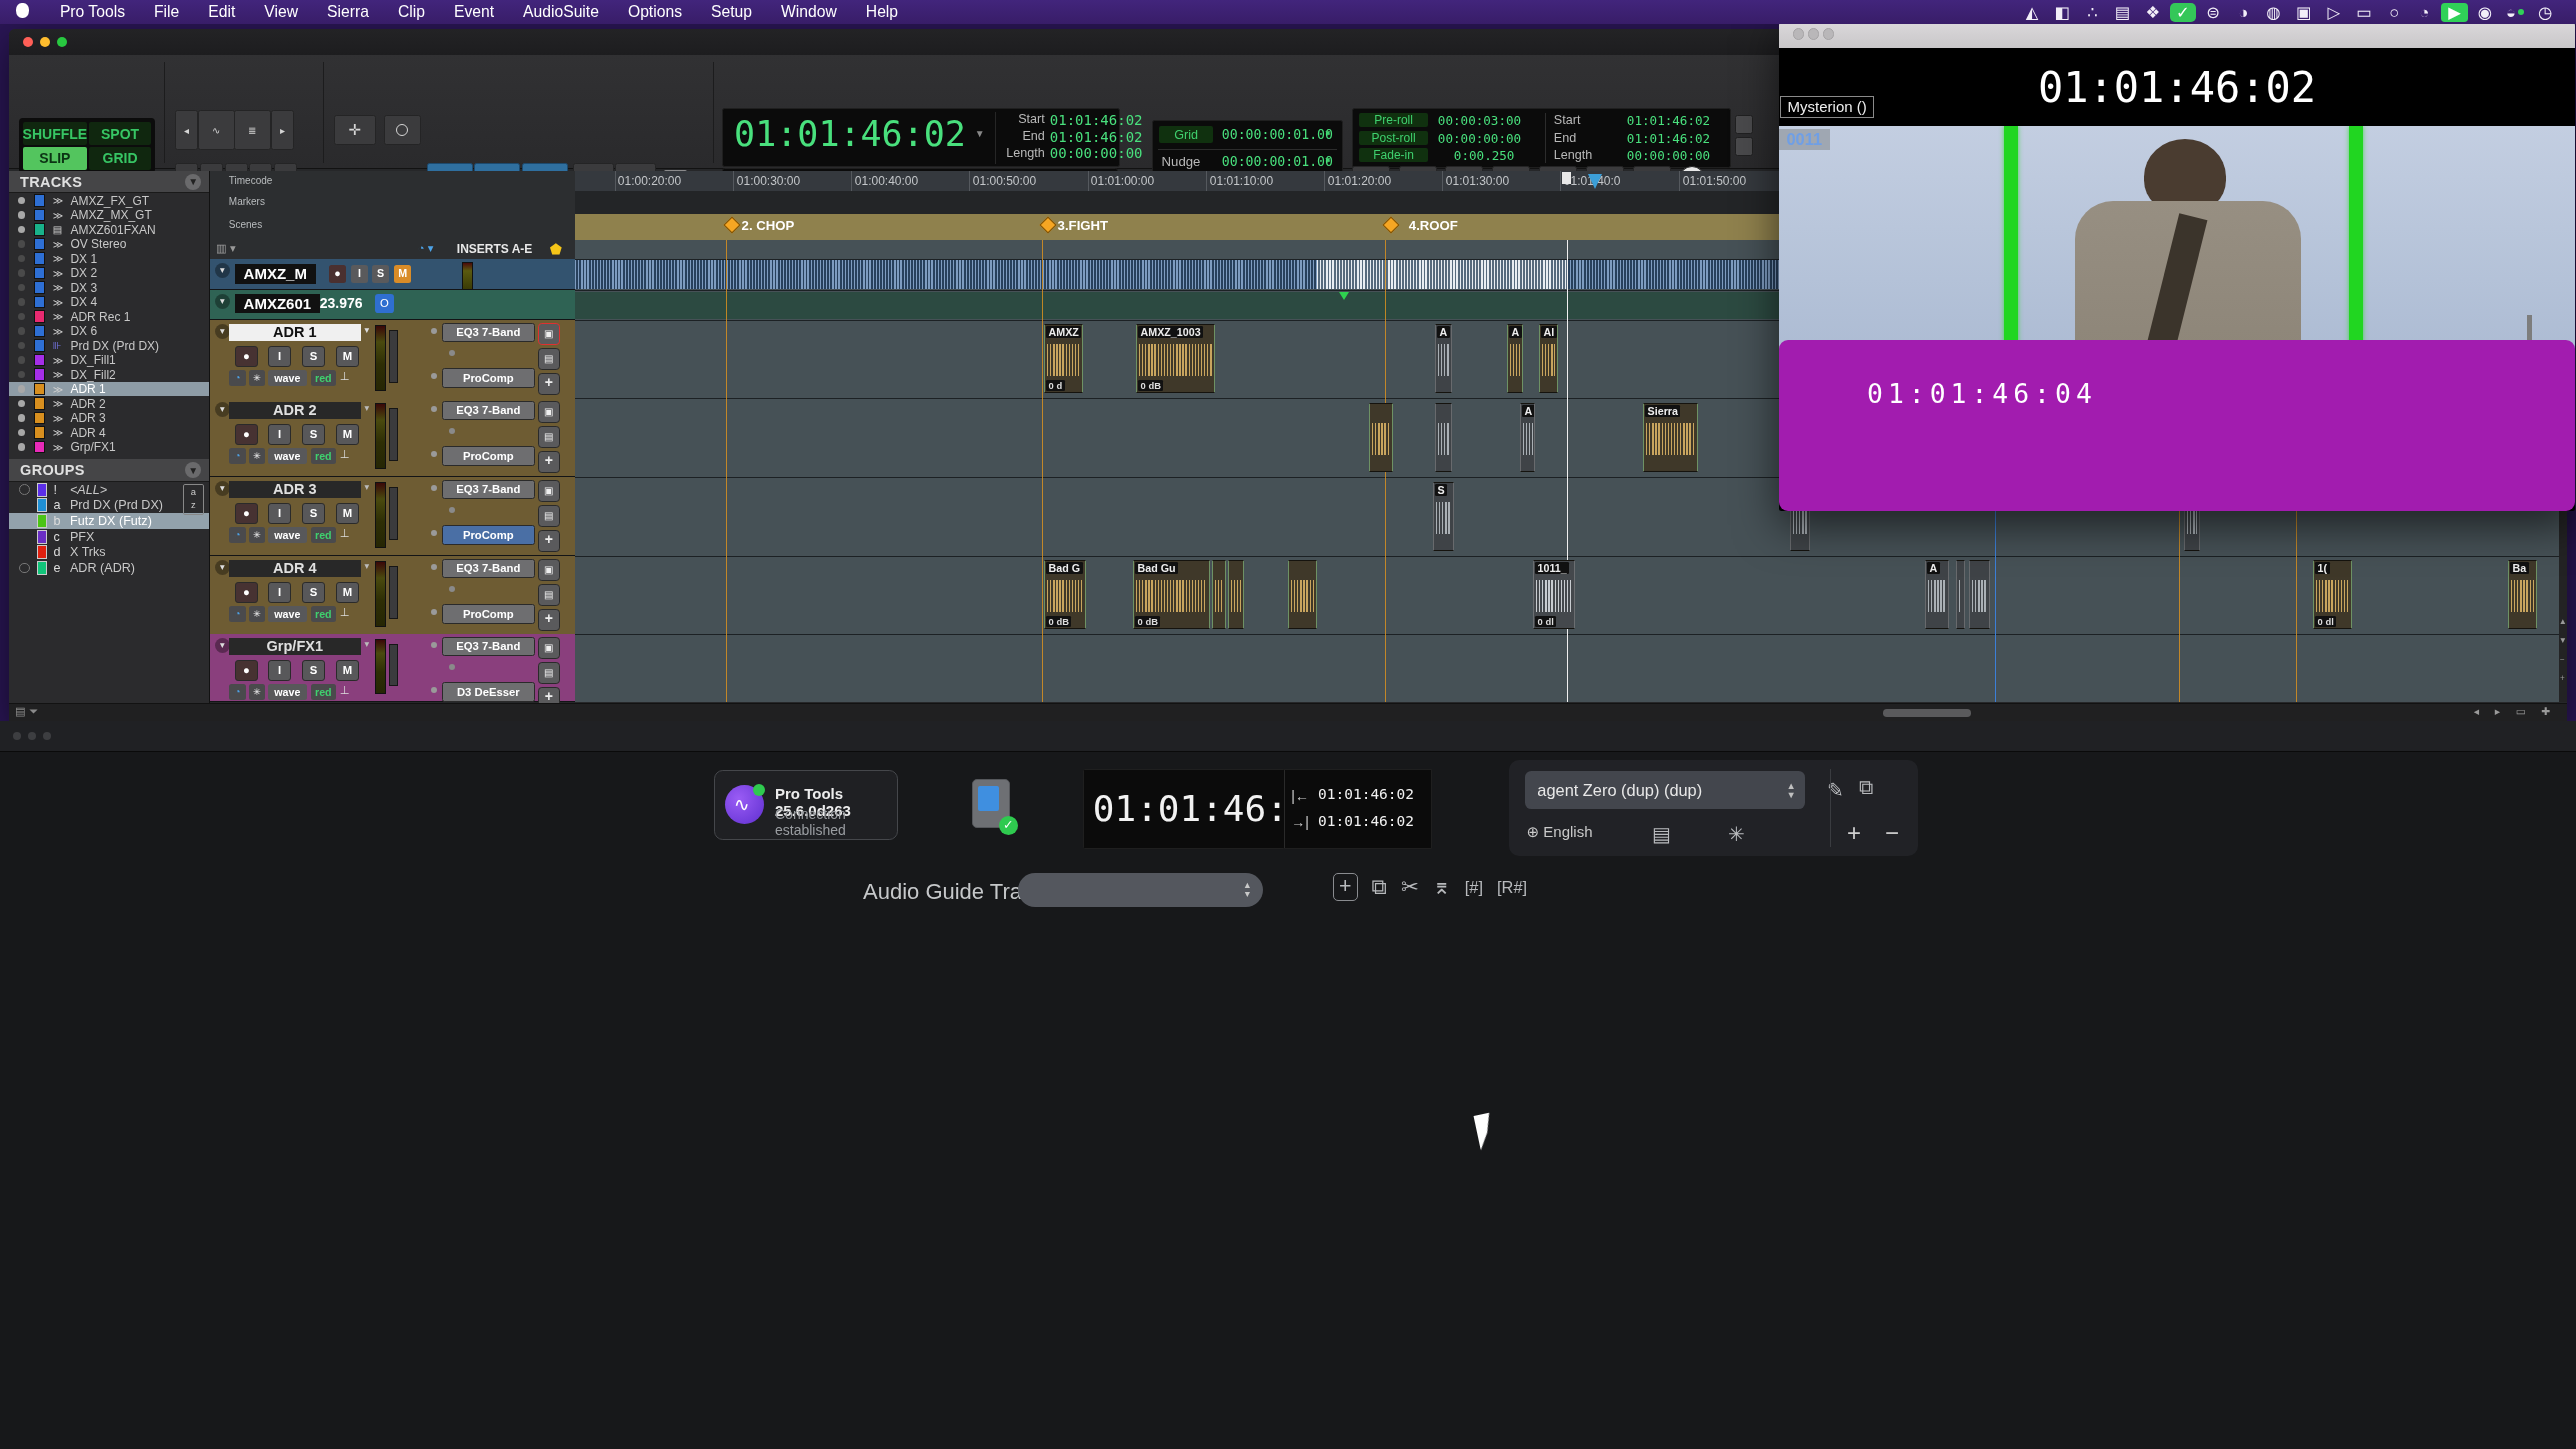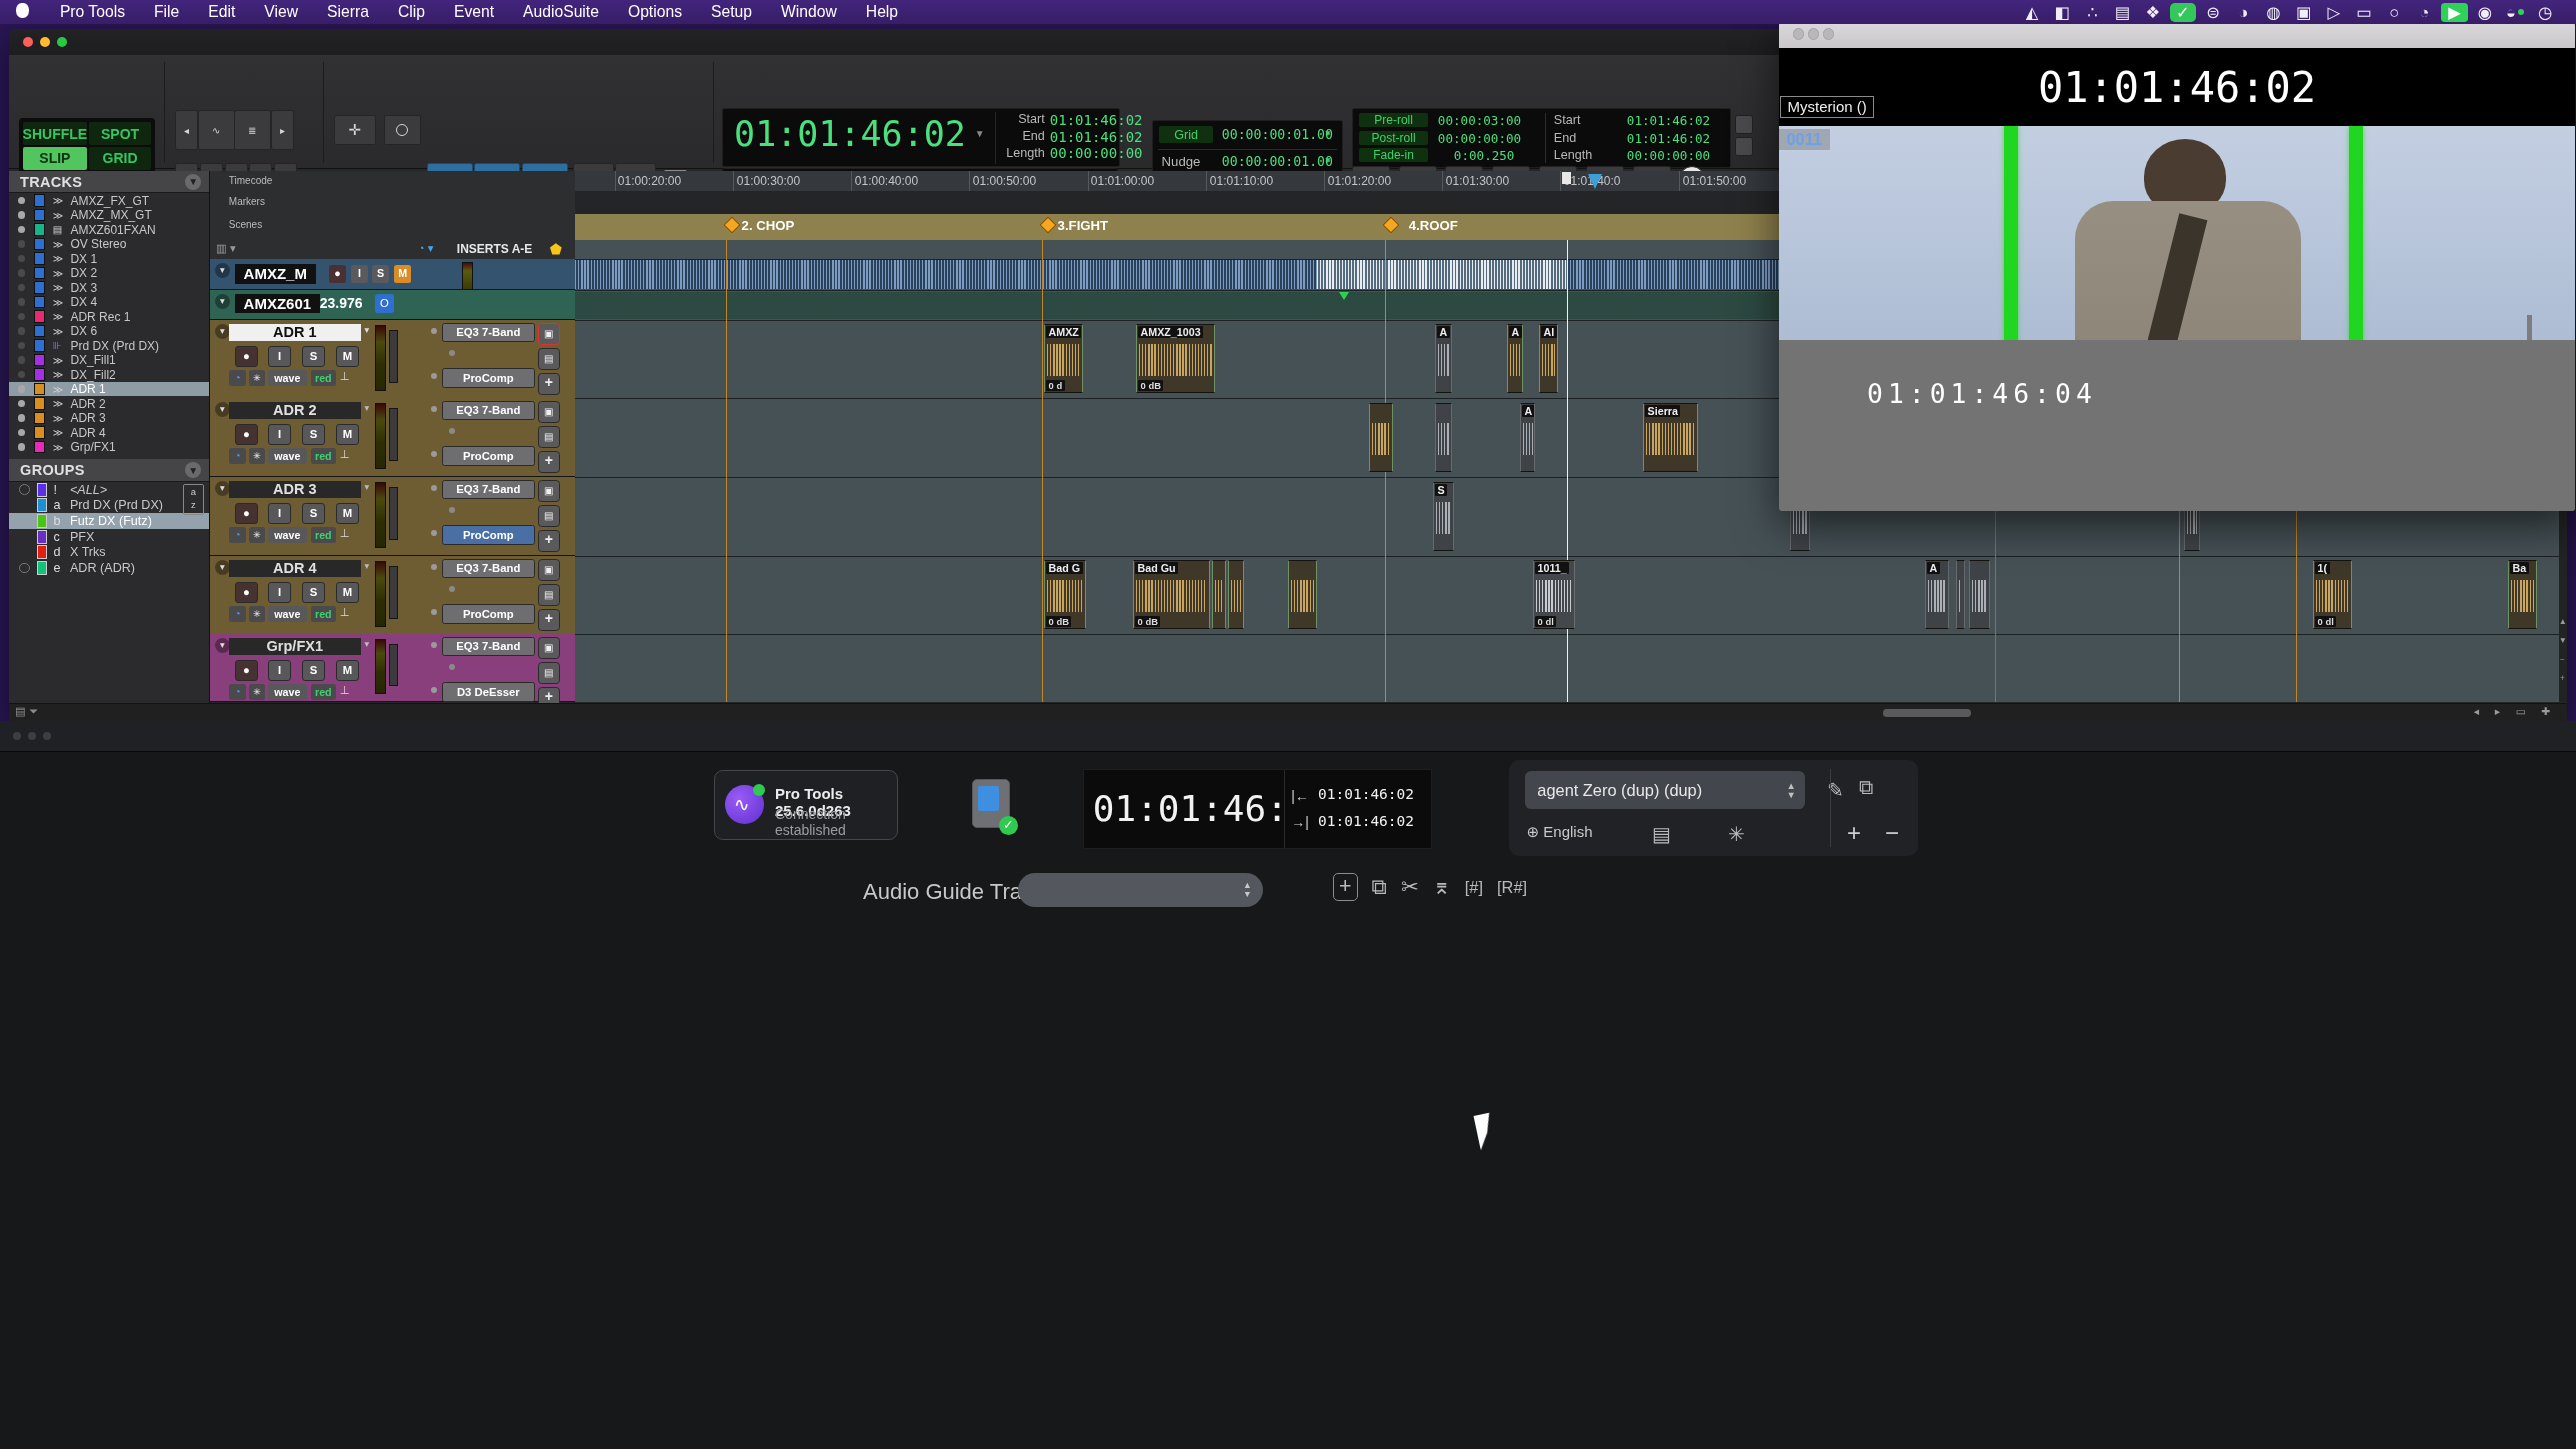--- a/index.html
+++ b/index.html
@@ -71,21 +71,21 @@
   #video-window{left:1779px;top:19px;width:796px;height:492px;border-radius:6.3px 6.3px 2.5px 2.5px;z-index:30;
     box-shadow:0 14px 44px rgba(0,0,0,.6);overflow:hidden;background:#000;}
   #vid-titlebar{left:0;top:0;width:100%;height:29px;background:linear-gradient(#dcdadc,#c9c7c9);border-bottom:0.6px solid #9a989a;}
   .vdot{width:9.4px;height:9.4px;border-radius:50%;background:#b9b7b9;border:0.6px solid #a5a3a5;top:9.4px;}
   #vid-tcband{left:0;top:29px;width:100%;height:78px;background:#000;}
   #vid-tc{width:100%;text-align:center;top:15px;font-size:42px;color:#fff;font-family:"DejaVu Sans Mono",monospace;}
   #vid-char{left:1.3px;top:48px;border:0.6px solid #8a8a8a;color:#eee;font-size:15px;padding:1.3px 6.3px;}
   #vid-video{left:0;top:107px;width:100%;height:278px;background:linear-gradient(#c3cee1 0%,#b4c2d8 55%,#a8b7d0 100%);overflow:hidden;}
   #vid-cue{left:0px;top:2.5px;background:rgba(150,158,166,.8);color:#6f9fe6;font-weight:bold;font-size:16.4px;padding:1.3px 7.5px;}
   .streamer{top:0;width:14px;height:100%;background:#21d621;box-shadow:0 0 5px rgba(30,220,30,.7);}
-  #vid-botband{left:0;top:321px;width:100%;height:171px;background:#737373;}
+  #vid-botband{left:0;top:321px;width:100%;height:171px;background:#a21caf;border-radius:9px;}
   #vid-bottc{left:88px;top:38px;color:#fff;font-size:26.4px;font-family:"DejaVu Sans Mono",monospace;letter-spacing:5px;}
   
   #cuepro{left:0;top:721px;width:2576px;height:728px;background:#17181a;z-index:20;}
   #cp-titlebar{left:0;top:0;width:100%;height:30px;background:#202124;border-bottom:1.3px solid #0a0a0a;}
   .cpdot{width:8.2px;height:8.2px;border-radius:50%;background:#3d3e41;top:11.3px;}
   #cp-title{width:100%;text-align:center;top:6.3px;color:#8d8f92;font-size:16.4px;}
   .cp-card{background:#1f2023;border:1.3px solid #45474b;border-radius:8.8px;}
   .mono-w{font-family:"DejaVu Sans Mono",monospace;color:#f2f2f2;}
   .cp-ic{color:#b9bbbe;font-size:20px;}
   #cursor-arrow{left:1477px;top:1114px;width:0;height:0;z-index:99;

